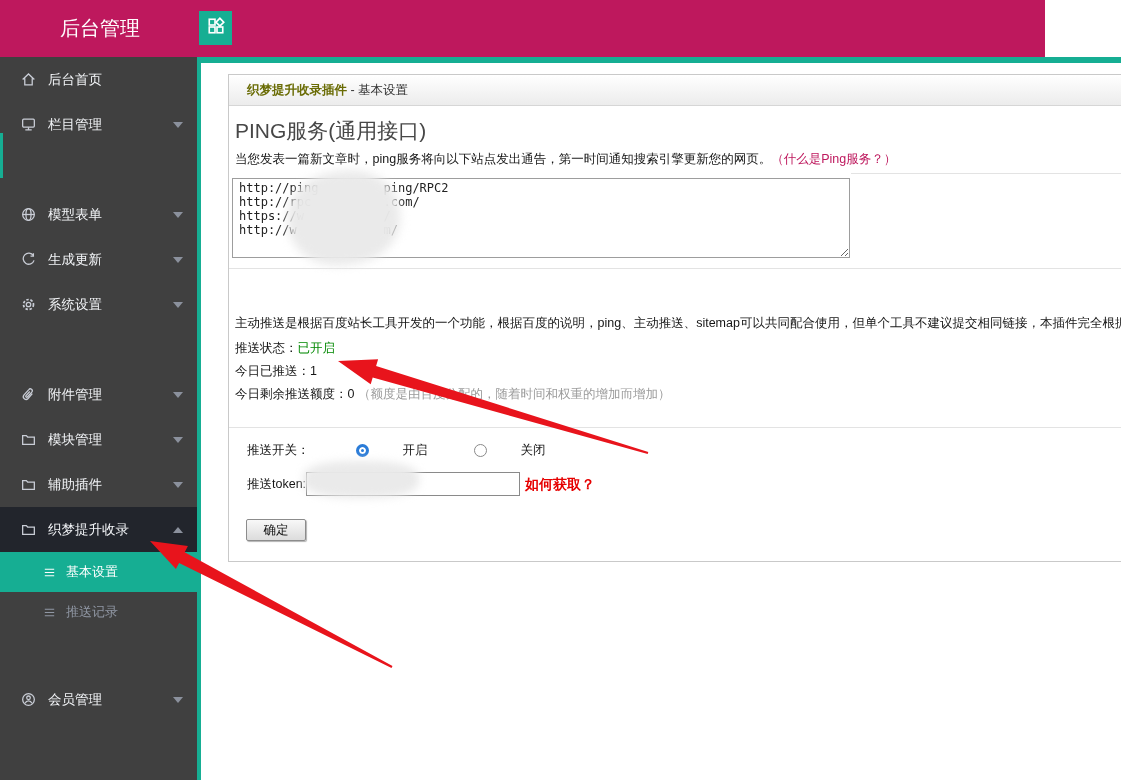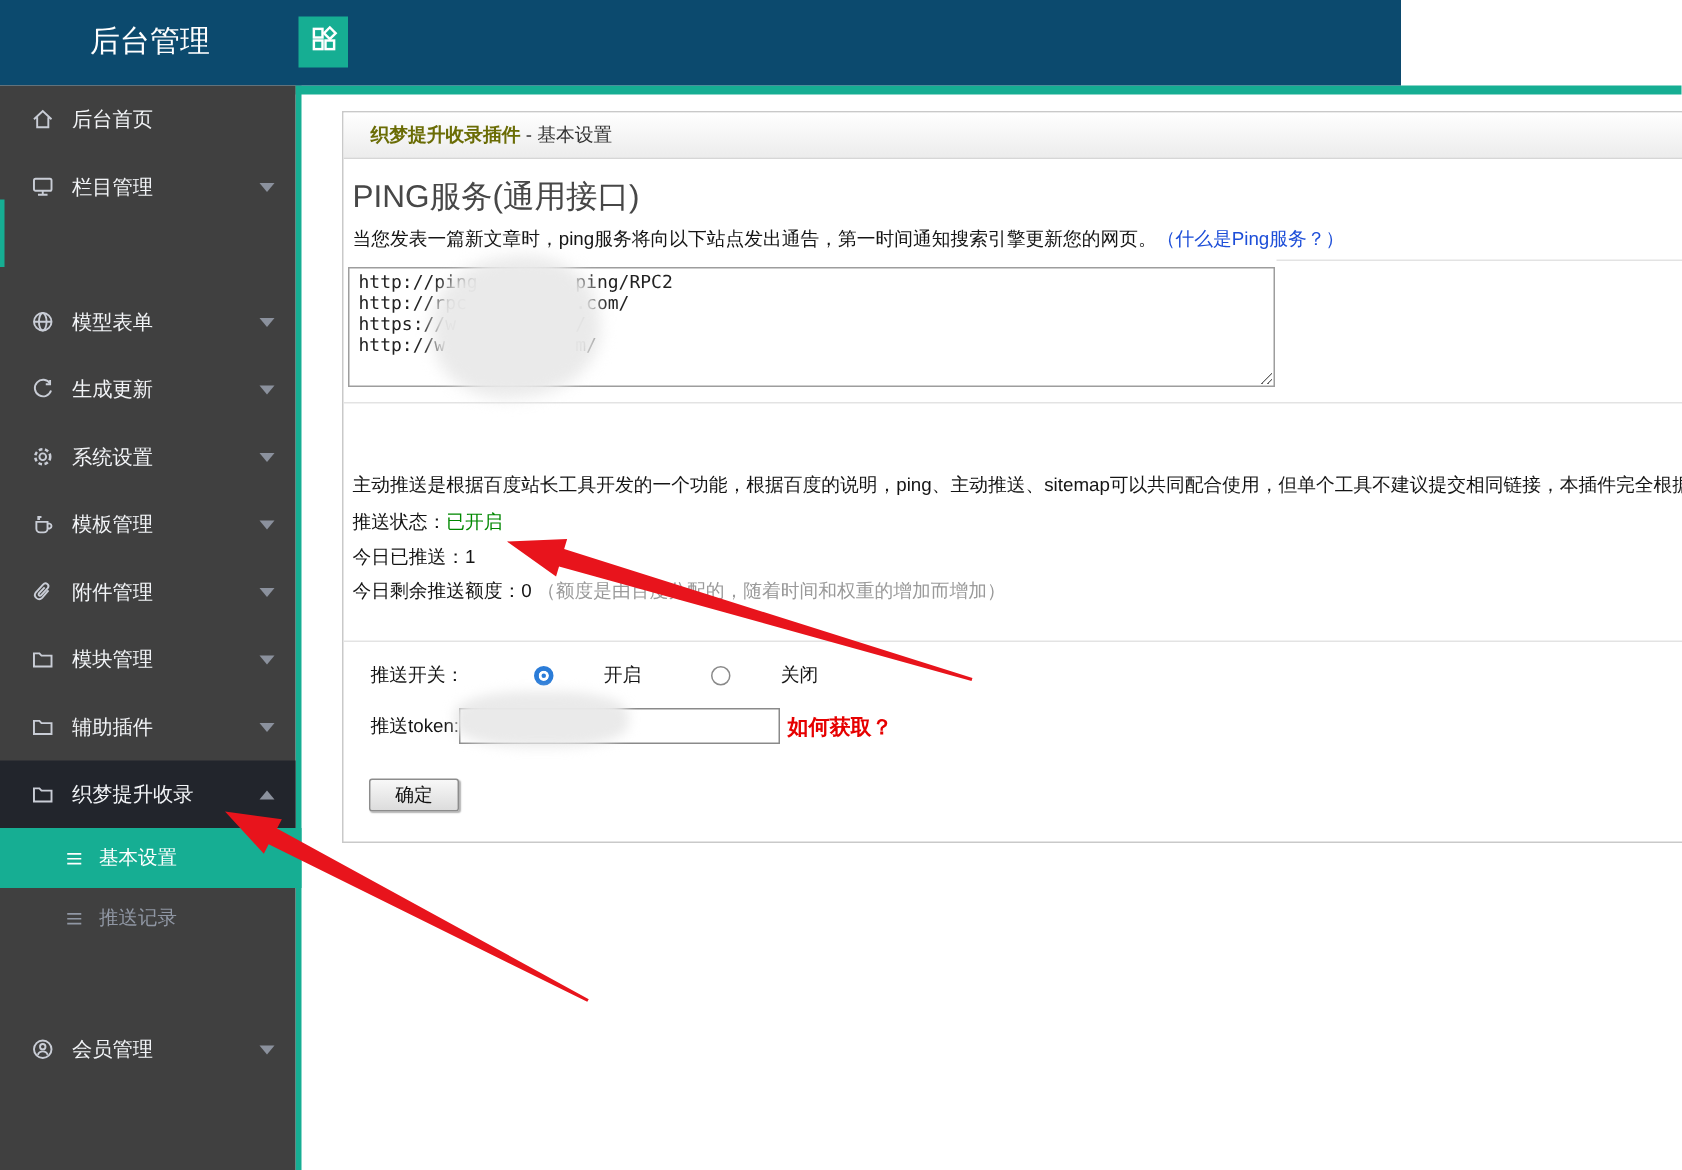--- a/index.html
+++ b/index.html
@@ -1,18 +1,18 @@
 <!DOCTYPE html>
 <html><head>
 <meta charset="utf-8">
 <style>
   html,body{margin:0;padding:0;width:1121px;height:780px;overflow:hidden;background:#fff;
     font-family:"Liberation Sans","DejaVu Sans",sans-serif;}
   
-  .topbar{position:absolute;left:0;top:0;width:934px;height:57px;background:#0c4a6e;z-index:5;}
+  .topbar{position:absolute;left:0;top:0;width:1045px;height:57px;background:#be185d;z-index:5;}
   .topbar-title{position:absolute;left:60px;top:0;line-height:57px;font-size:20px;color:#fff;}
   .launcher{position:absolute;left:199px;top:11px;width:33px;height:34px;background:#16ae93;
     display:flex;align-items:center;justify-content:center;cursor:pointer;}
   
   .sidebar{position:absolute;left:0;top:57px;width:197px;height:723px;background:#404040;z-index:6;}
   .side-item{position:absolute;left:0;width:197px;height:45px;display:flex;align-items:center;
     padding-left:20px;box-sizing:border-box;color:#f2f4f7;font-size:13.5px;cursor:pointer;}
   .side-item .si-icon{width:17px;height:17px;margin-right:11px;display:inline-flex;flex:0 0 17px;}
   .side-item.open{background:#22252c;}
   .caret{position:absolute;right:14px;width:0;height:0;border-left:5px solid transparent;
@@ -28,21 +28,21 @@
     border-left:4px solid #16ae93;border-top:6px solid #16ae93;background:#fff;z-index:1;}
   
   .panel{position:absolute;left:228px;top:74px;width:920px;height:488px;box-sizing:border-box;
     border:1px solid #c9c9c9;background:#fff;z-index:3;overflow:hidden;}
   .panel-header{position:relative;height:30px;line-height:30px;background:linear-gradient(#ffffff,#ececec);
     border-bottom:1px solid #d6d6d6;padding-left:18px;font-size:12.5px;}
   .bc-plugin{color:#6a6c05;font-weight:bold;}
   .bc-rest{color:#333;}
   .sec-title{position:absolute;left:6px;font-size:21px;color:#474747;white-space:nowrap;}
   .desc{position:absolute;left:6px;font-size:12.5px;color:#151515;white-space:nowrap;}
-  .red{color:#1d4ed8;}
+  .red{color:#be185d;}
   .rule{position:absolute;border-top:1px solid #e3e3e3;height:0;}
   .ping-textarea{position:absolute;left:3px;top:103px;width:618px;height:80px;box-sizing:border-box;
     border:1px solid #9d9d9d;padding:2px 6px;font:12px "DejaVu Sans Mono","Liberation Mono",monospace;
     color:#222;background:#fff;resize:both;overflow:auto;}
   .status-line{position:absolute;left:6px;font-size:12.5px;color:#151515;white-space:nowrap;}
   .green{color:#008800;}
   .note{color:#9a9a9a;}
   .frm-row{position:absolute;left:18px;display:flex;align-items:center;font-size:12.5px;color:#151515;gap:30px;}
   .radio{display:inline-block;width:7px;height:7px;border-radius:50%;background:#fff;
     border:3px solid #2b7cd8;box-shadow:inset 0 0 0 2px #fff;background:#2b7cd8;margin:0 4px 0 16px;}
@@ -132,31 +132,20 @@
     <span class="si-icon">
       <svg class="ic" width="17" height="17" viewBox="0 0 16 16">
           <circle cx="8" cy="8" r="2.1"></circle>
           <circle cx="8" cy="8" r="4.7" stroke-width="1.6" stroke-dasharray="2.3 1.6"></circle>
         </svg>
       </span>
     <span>系统设置</span>
     <span class="caret"></span>
   </div>
 
-  <div class="side-item" style="top:270px">
-    <span class="si-icon">
-      <svg class="ic" width="17" height="17" viewBox="0 0 16 16">
-          <path d="M4 6.5 H11 V10.8 a2.3 2.3 0 0 1 -2.3 2.3 H6.3 A2.3 2.3 0 0 1 4 10.8 Z"></path>
-          <path d="M11 7.6 h1.3 a1.6 1.6 0 0 1 0 3.1 H11"></path>
-          <path d="M4.6 3.4 h2.6 M4.6 4.7 h1.7"></path>
-        </svg>
-      </span>
-    <span>模板管理</span>
-    <span class="caret"></span>
-  </div>
 
   <div class="side-item" style="top:315px">
     <span class="si-icon">
       <svg class="ic" width="17" height="17" viewBox="0 0 16 16">
           <path d="M11.6 7.2 L7.6 11.8 a2.6 2.6 0 0 1 -4 -3.3 L8.3 3.4 a1.8 1.8 0 0 1 2.8 2.3 L6.9 10.3 a0.9 0.9 0 0 1 -1.4 -1.1 L9.2 5.2"></path>
         </svg>
       </span>
     <span>附件管理</span>
     <span class="caret"></span>
   </div>

